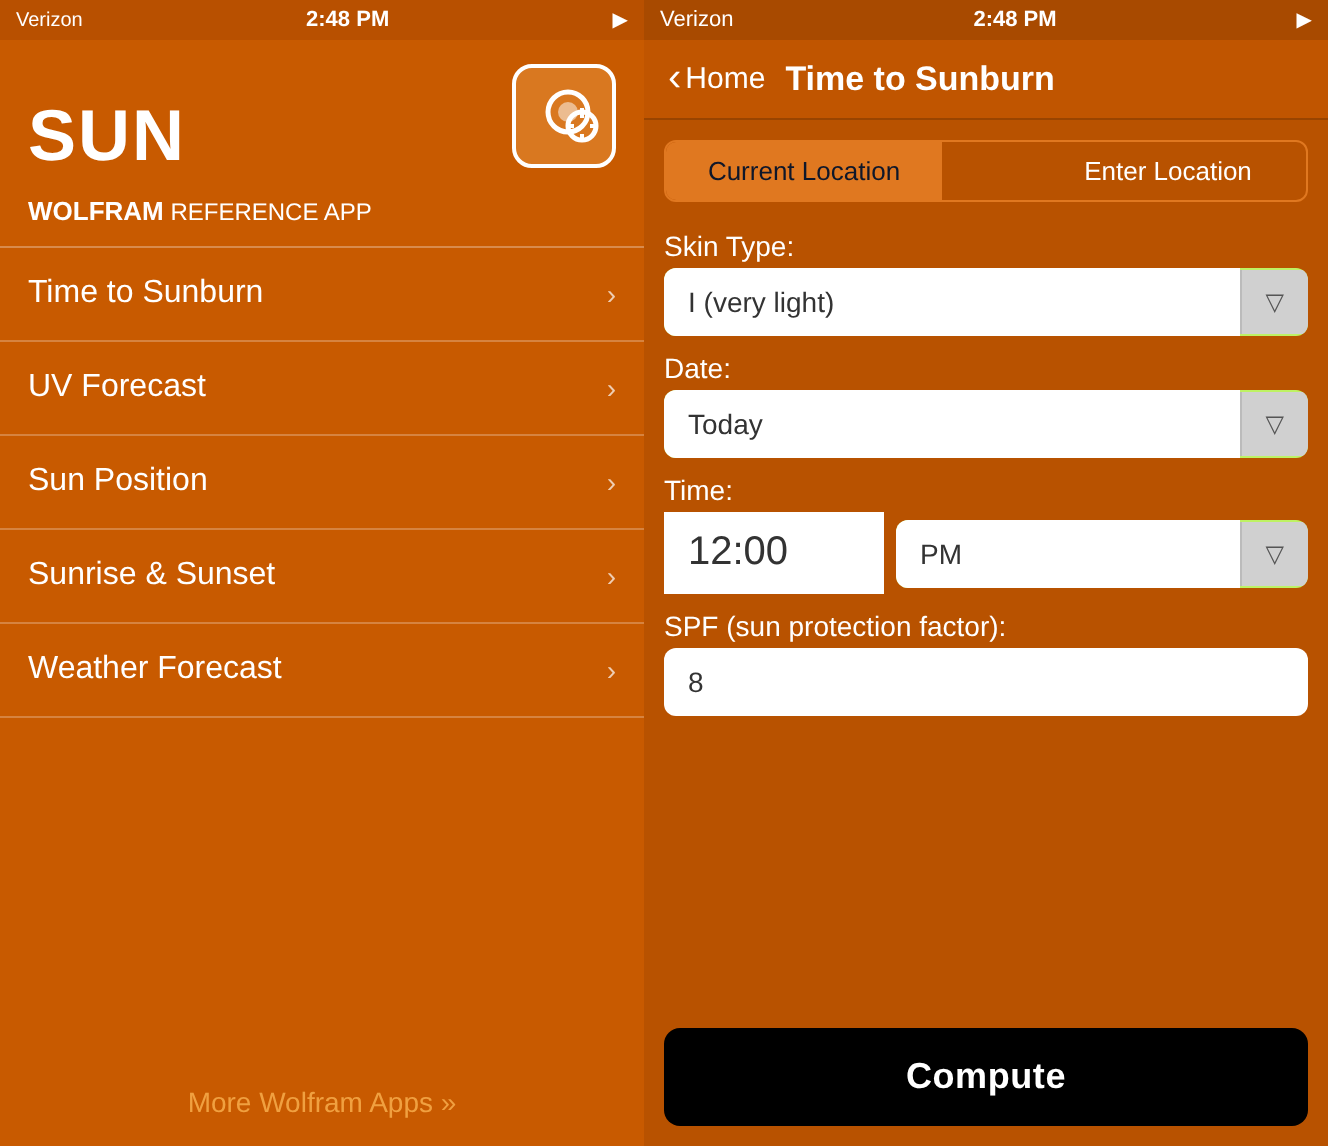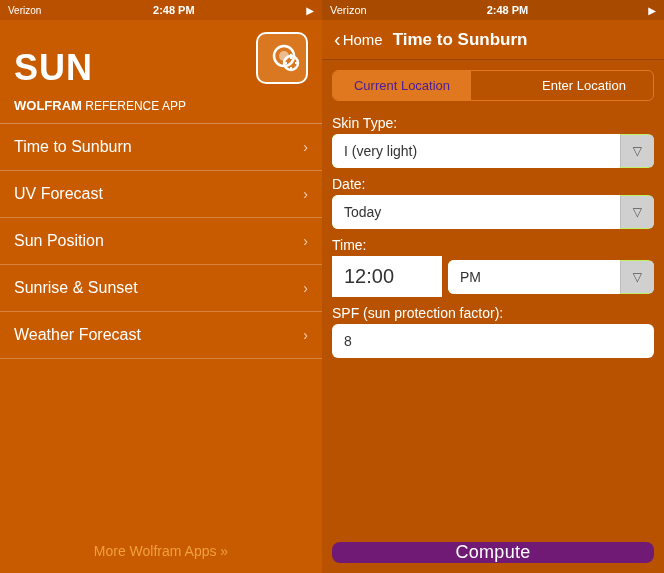--- a/index.html
+++ b/index.html
@@ -184,21 +184,21 @@
       flex: 1;
       padding: 7px 0;
       text-align: center;
       font-size: 13px;
       font-weight: 500;
       cursor: pointer;
     }
 
     .tab-item.active {
       background: #e07820;
-      color: #4c1d95;
+      color: #0f172a;
     }
 
     .tab-item.inactive {
       background: transparent;
       color: #fff;
       padding-left: 44px;
     }
 
     .form-area {
       flex: 1;
@@ -264,26 +264,27 @@
       width: 100%;
     }
 
     .compute-bar {
       padding: 10px;
       background: #b85200;
     }
 
     .compute-btn {
       width: 100%;
-      background: #701a75;
+      padding: 14px;
+      background: #000000;
       border: none;
       border-radius: 8px;
       color: #fff;
       font-size: 18px;
-      font-weight: 400;
+      font-weight: 700;
       cursor: pointer;
       letter-spacing: 0.3px;
     }
   </style>
 </head>
 <body>
 
 <div class="left-panel">
 
   <div class="left-status-bar">

